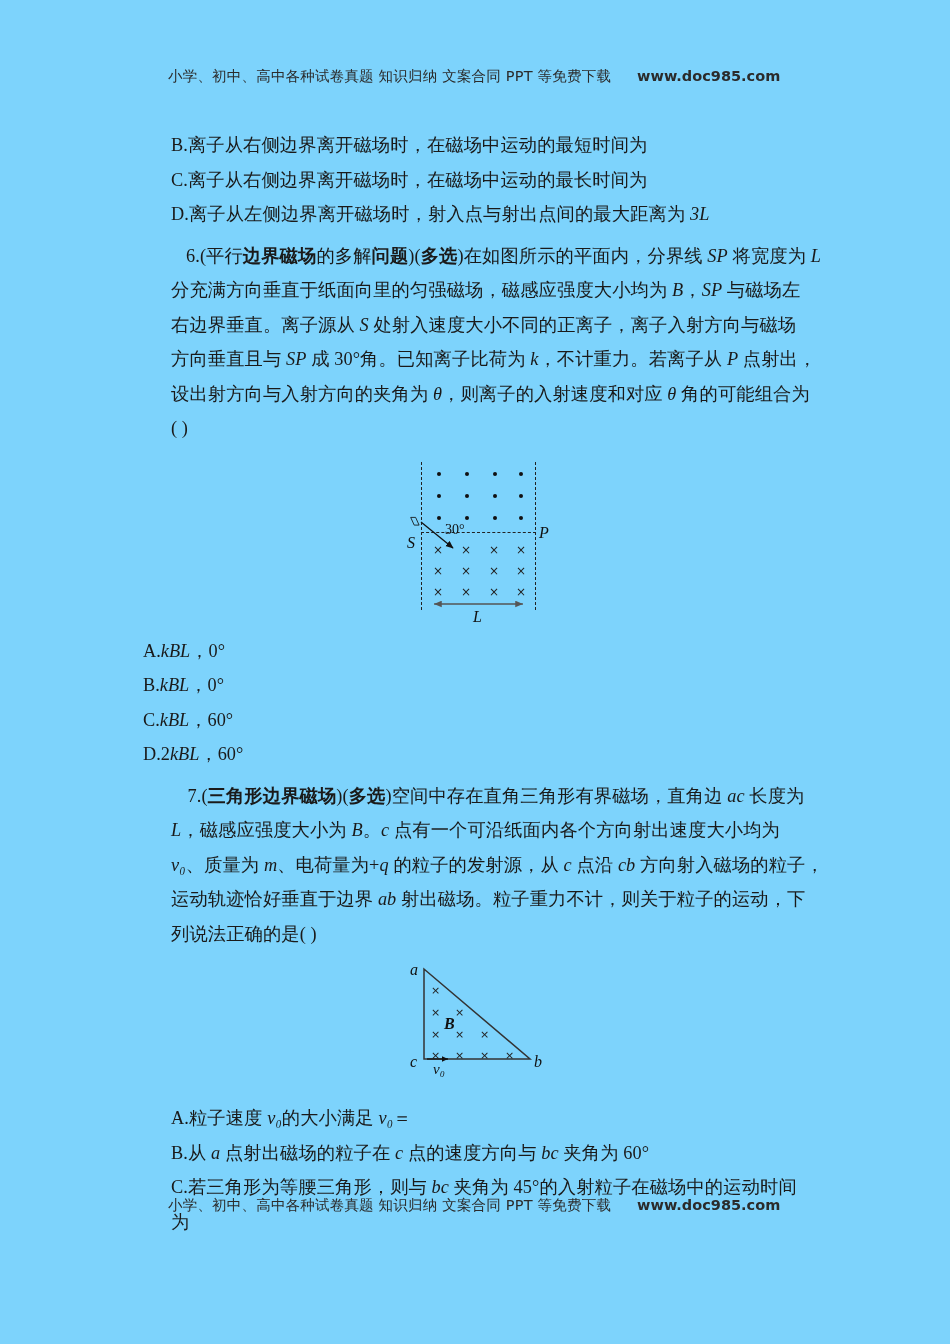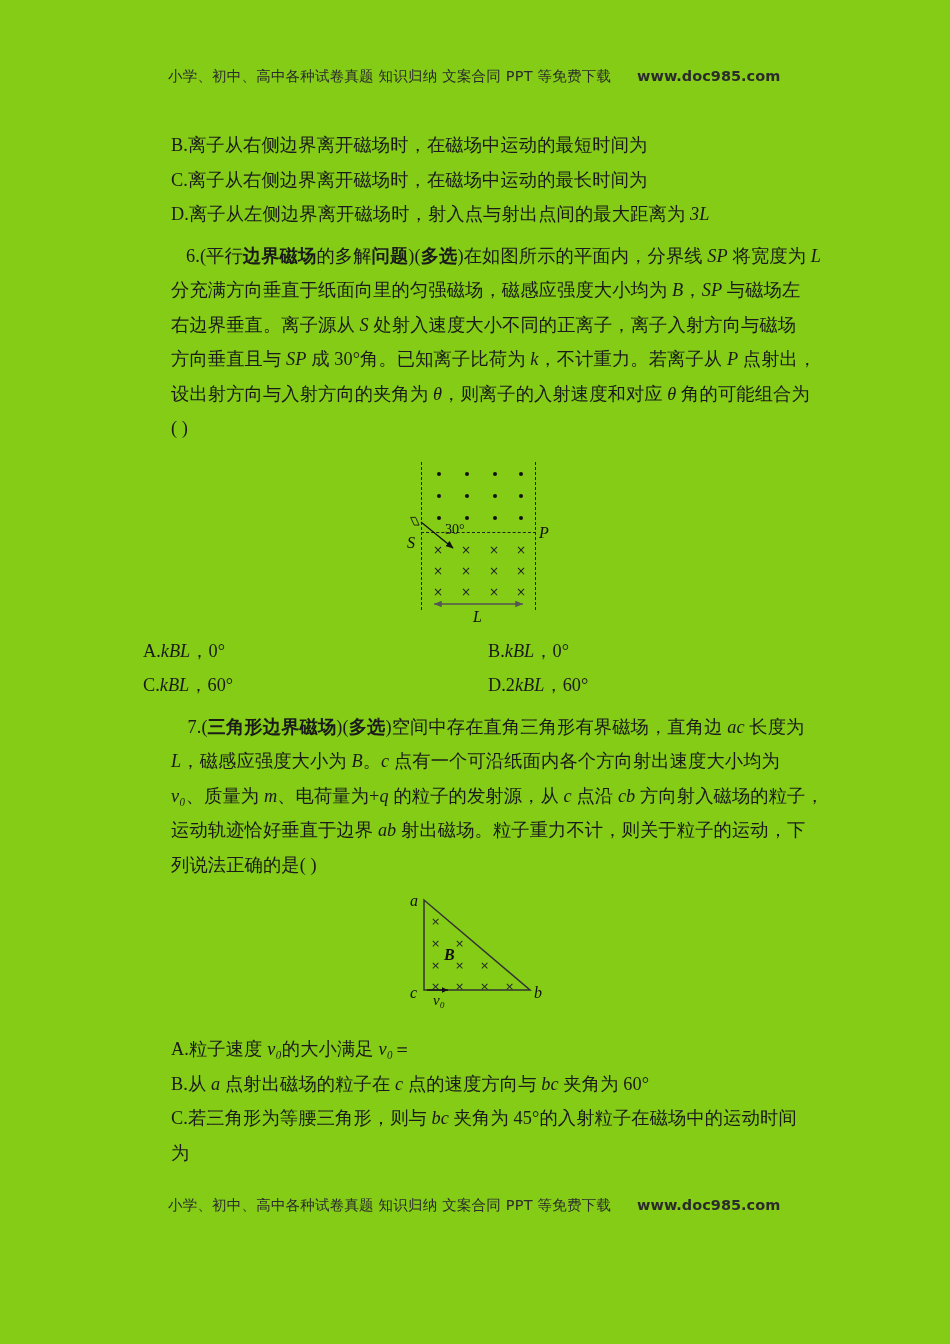--- a/index.html
+++ b/index.html
@@ -13,21 +13,21 @@
     position: relative;
     font-family: "Liberation Serif", "DejaVu Serif", serif;
     color: #1a1a1a;
     overflow: hidden;
   }
   .page {
     position: absolute;
     left: 0; top: 0;
     width: 950px;
     height: 1344px;
-    background: #84cc16;
+    background: #7dd3fc;
   }
   .watermark {
     position: absolute;
     left: 168px;
     width: 640px;
     font-family: "DejaVu Sans", "Liberation Sans", sans-serif;
     font-size: 14.5px;
     color: #2b2b2b;
     letter-spacing: 0.2px;
     white-space: nowrap;
@@ -57,20 +57,21 @@
   .line.wrap { white-space: normal; }
 
   i.v, .it { font-style: italic; font-family: "Liberation Serif", serif; }
   b.bd { font-weight: 700; }
 
   
   .optrow {
     display: flex;
     font-size: 18.3px;
     line-height: 34.5px;
+    flex-direction: column;
   }
   .optrow .c1 { width: 345px; }
   .optrow .c2 { width: 333px; }
 
   
   .fig1-wrap {
     position: relative;
     height: 168px;
     margin-top: 14px;
     margin-bottom: 6px;

